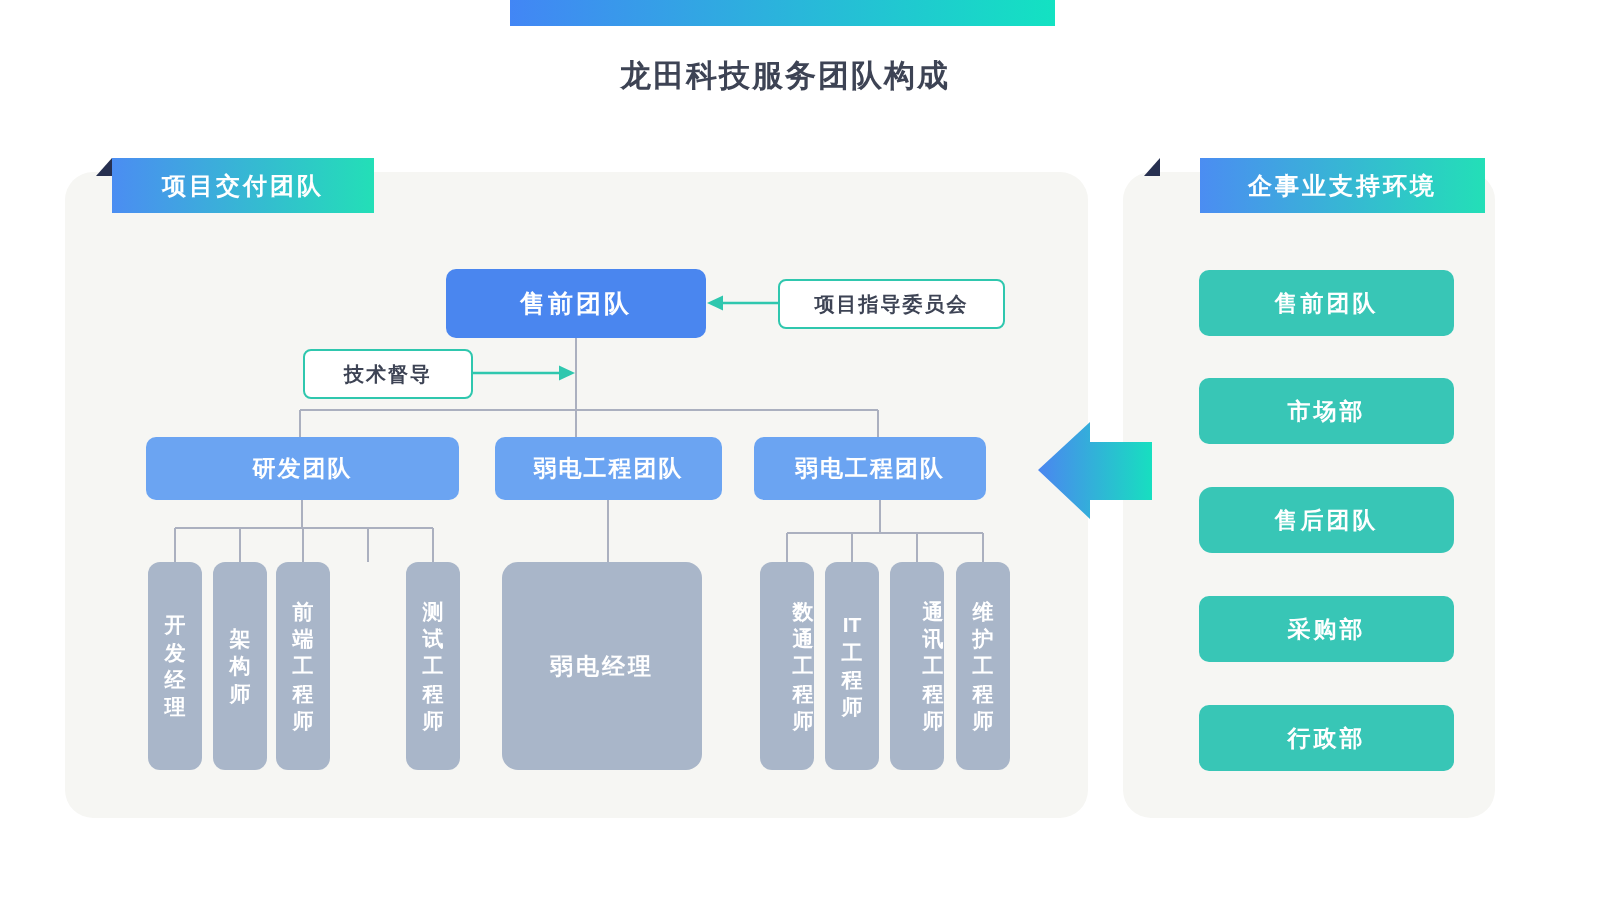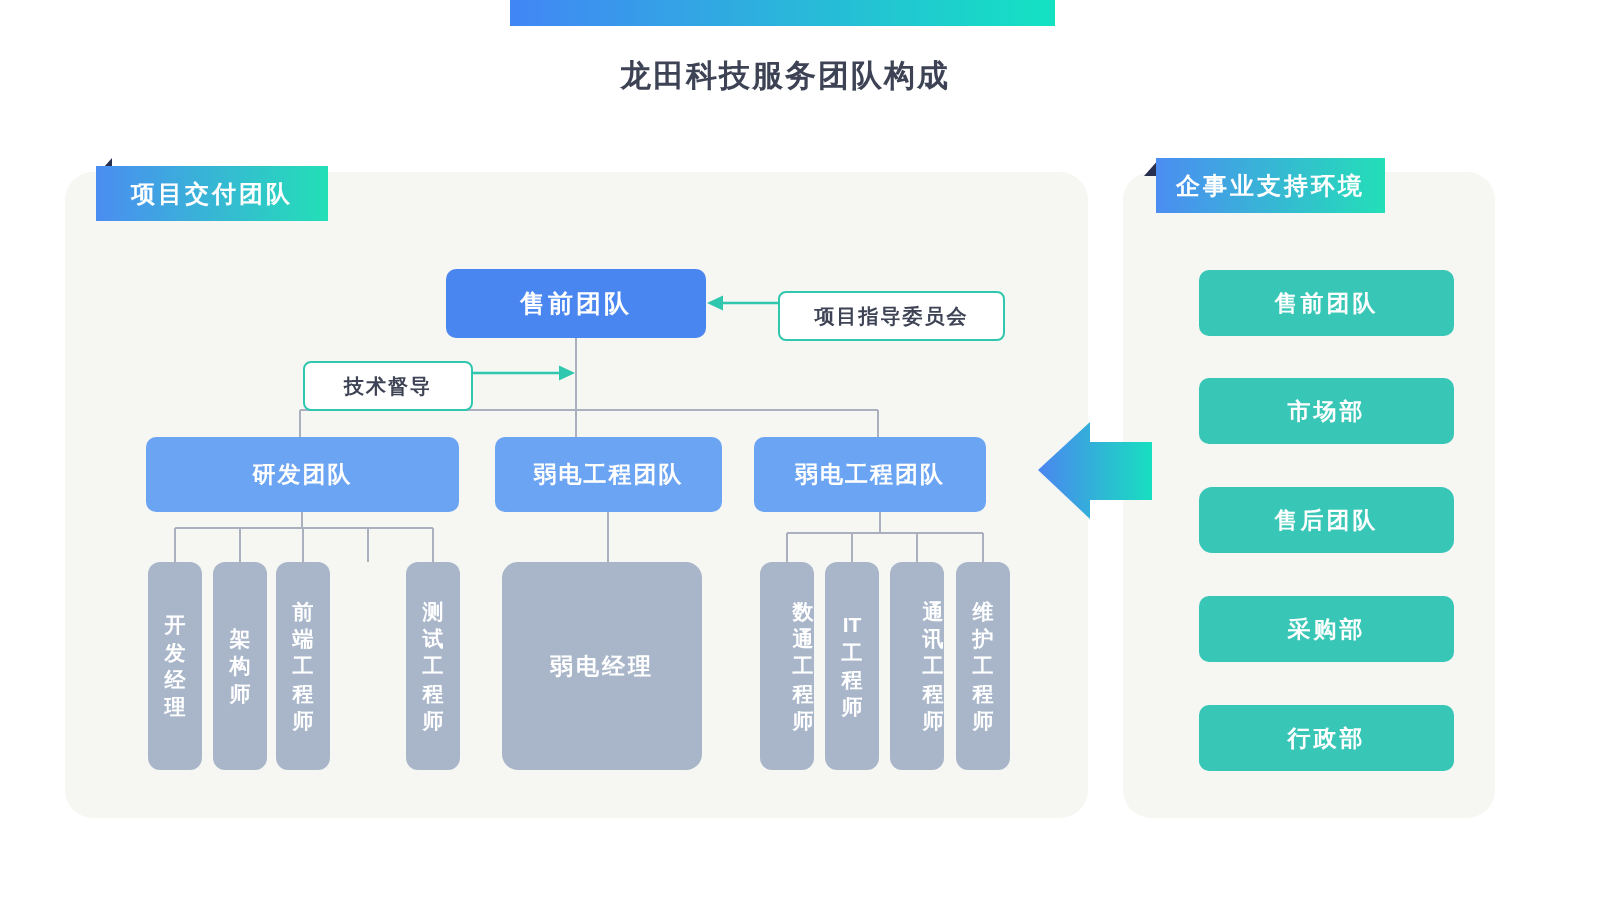--- a/index.html
+++ b/index.html
@@ -25,37 +25,37 @@
   .page-title{position:absolute;left:0;top:55px;width:1570px;text-align:center;
     font-size:31px;font-weight:bold;color:var(--title-text);letter-spacing:2px;}
 
   .panel{position:absolute;top:172px;height:646px;background:var(--panel-bg);border-radius:28px;}
   .panel.delivery{left:65px;width:1023px;}
   .panel.support{left:1123px;width:372px;}
 
   .ribbon{position:absolute;top:158px;height:55px;display:flex;align-items:center;justify-content:center;
     background:linear-gradient(90deg,#4b8df2,#23dfb7);color:#ffffff;font-size:24px;font-weight:bold;
     letter-spacing:3px;z-index:3;}
-  .ribbon.delivery{left:96px;width:232px;margin-top:8px;}
-  .ribbon.support{left:1156px;width:229px;}
+  .ribbon.delivery{left:112px;width:262px;}
+  .ribbon.support{left:1200px;width:285px;}
   .fold{position:absolute;top:158px;width:16px;height:18px;background:var(--fold-navy);
     clip-path:polygon(100% 0,100% 100%,0 100%);z-index:3;}
   .fold.delivery{left:96px;}
   .fold.support{left:1144px;}
 
   .node{position:absolute;display:flex;align-items:center;justify-content:center;
     color:#ffffff;font-weight:bold;z-index:2;}
   .presales{left:446px;top:269px;width:260px;height:69px;background:var(--accent-blue);
     border-radius:10px;font-size:25px;letter-spacing:3px;}
   .outlined{background:#ffffff;border:2px solid var(--outline-teal);border-radius:8px;
-    color:var(--title-text);font-size:20px;letter-spacing:2px;margin-top:12px;}
+    color:var(--title-text);font-size:20px;letter-spacing:2px;}
   .steering{left:778px;top:279px;width:227px;height:50px;}
   .supervision{left:303px;top:349px;width:170px;height:50px;}
 
-  .team{top:437px;height:75px;background:var(--team-blue);border-radius:10px;
+  .team{top:437px;height:63px;background:var(--team-blue);border-radius:10px;
     font-size:23px;letter-spacing:2px;}
   .team.t0{left:146px;width:313px;}
   .team.t1{left:495px;width:227px;}
   .team.t2{left:754px;width:232px;}
 
   .member{top:562px;width:54px;height:208px;background:var(--member-gray);border-radius:12px;
     font-size:21px;line-height:1.3;}
   .member span{display:block;width:26px;text-align:center;word-break:normal;}
   .m0{left:148px;} .m1{left:213px;} .m2{left:276px;} .m3{left:341px;} .m4{left:406px;}
   .e0{left:760px;padding-left:32px;} .e1{left:825px;} .e2{left:890px;padding-left:32px;} .e3{left:956px;}

